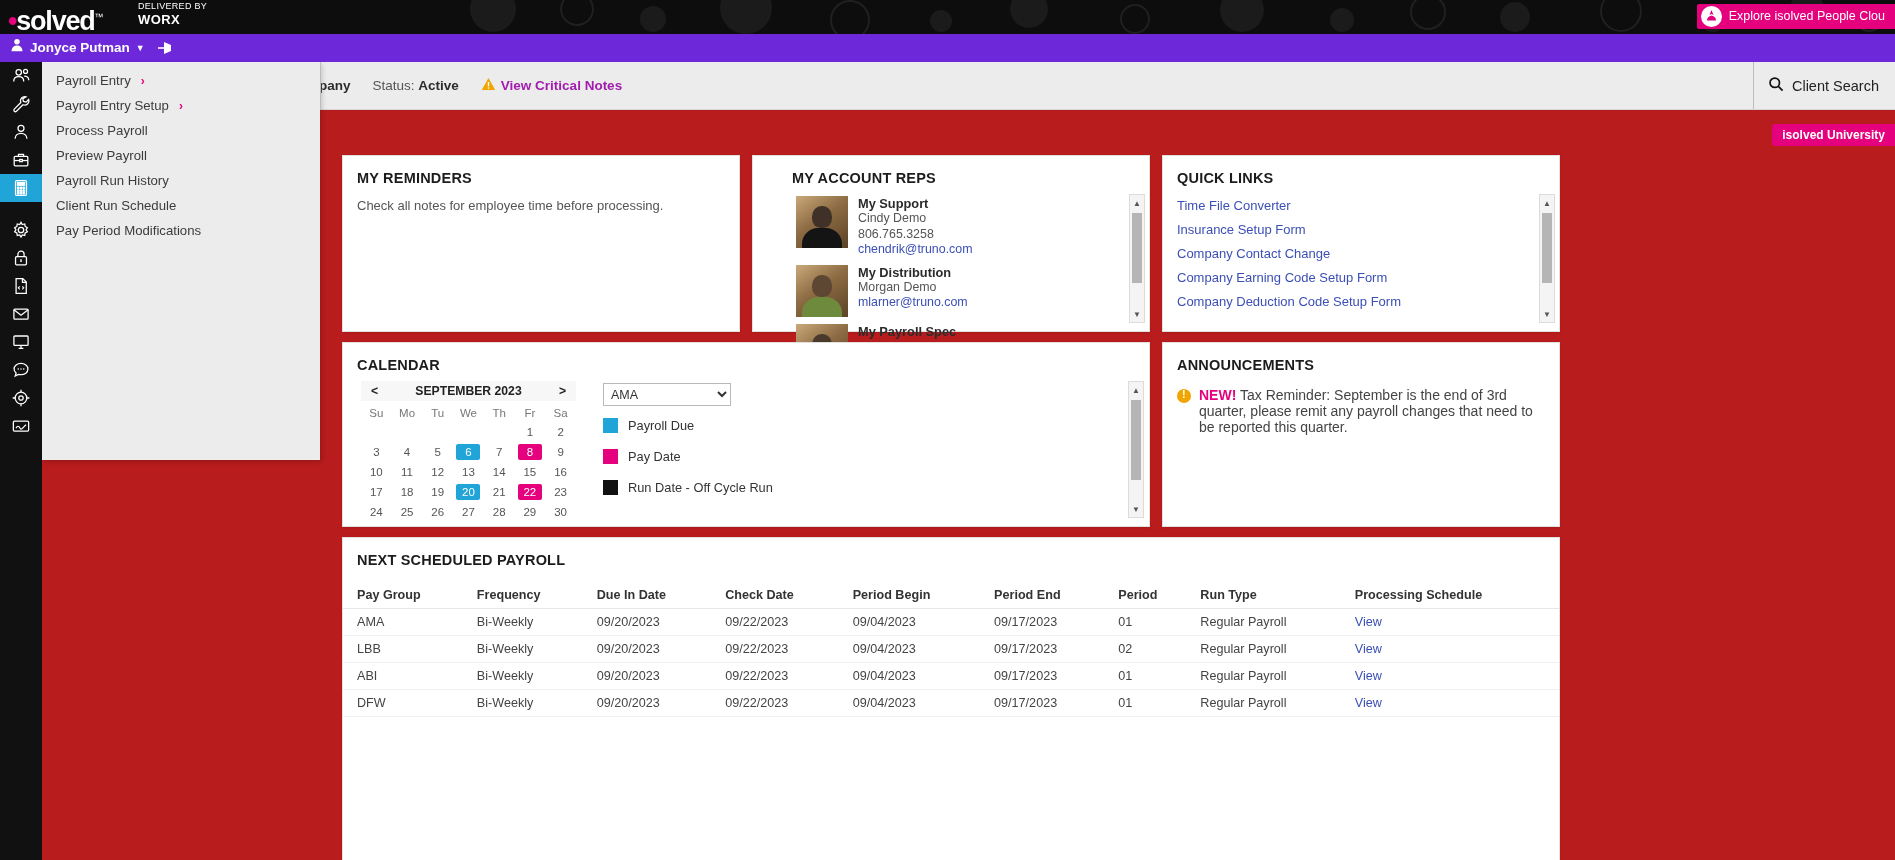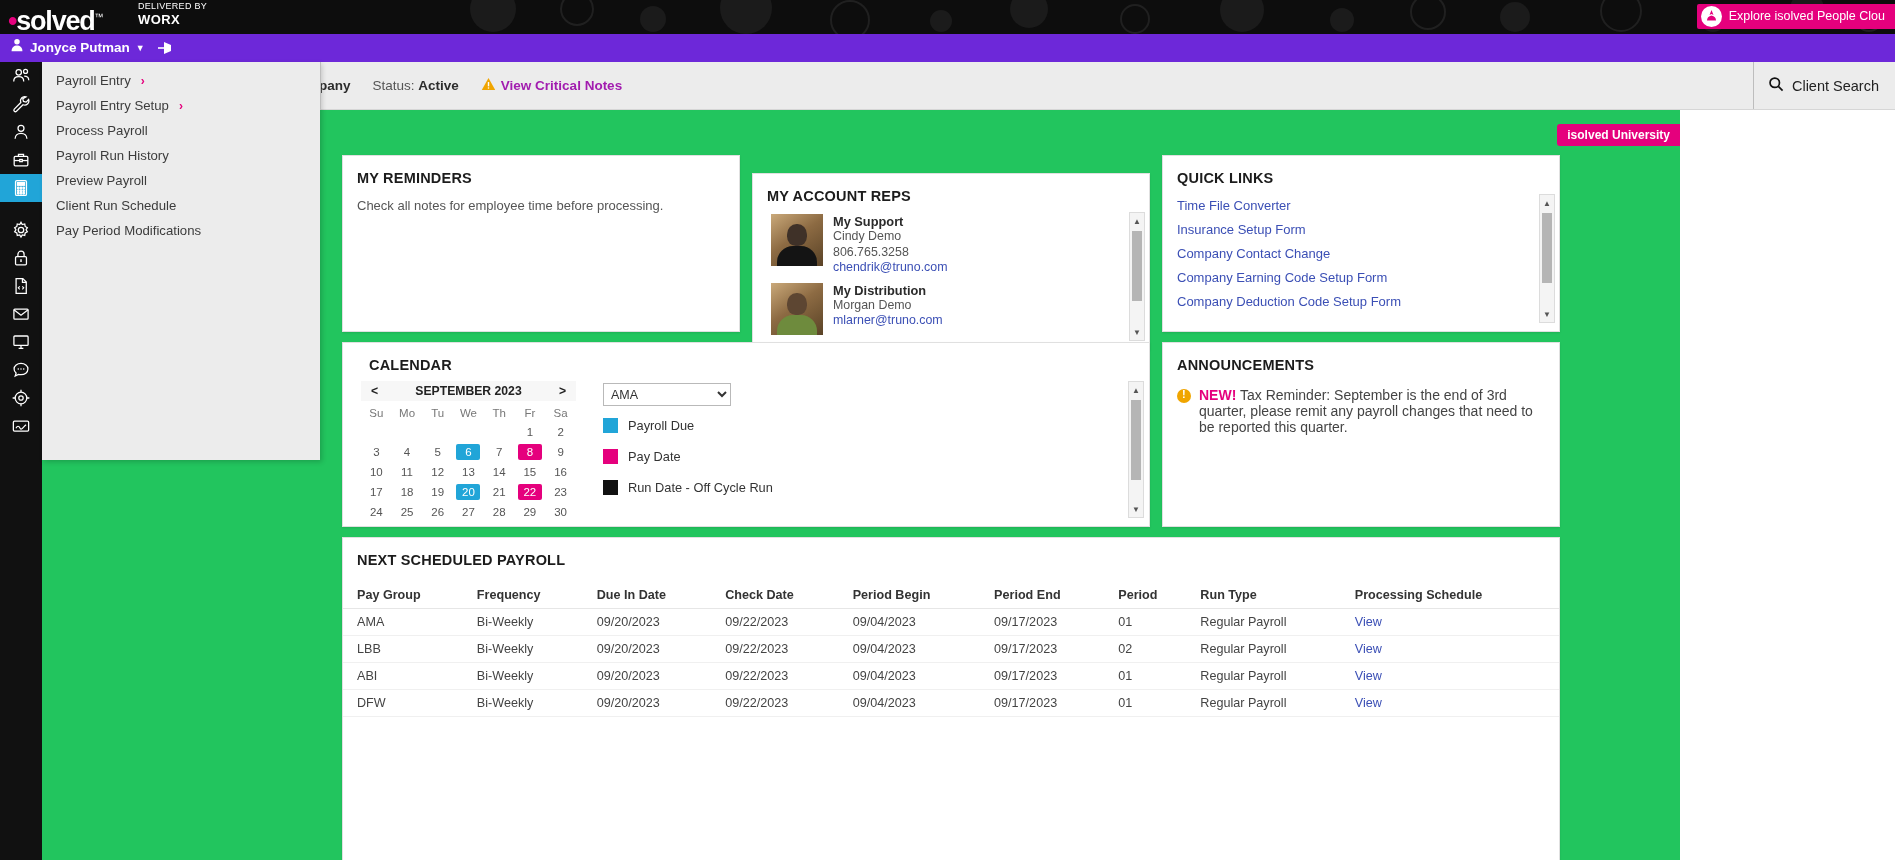--- a/index.html
+++ b/index.html
@@ -98,22 +98,22 @@
   }
   .client-search {
     position: absolute; right: 0; top: 0; height: 47px;
     border-left: 1px solid #bdbdbd; padding: 0 16px 0 14px;
     display: flex; align-items: center; gap: 8px;
     font-size: 14.5px; color: #222; cursor: pointer;
   }
 
   
   .content {
-    position: absolute; left: 42px; top: 110px; width: 1638px; height: 750px;
-    background: #22c55e; overflow: hidden;
+    position: absolute; left: 42px; top: 110px; width: 1853px; height: 750px;
+    background: #b91c1c; overflow: hidden;
   }
   .univ-badge {
     position: absolute; right: 0; top: 14px;
     background: #e5007d; color: #fff; font-size: 12px; font-weight: bold;
     padding: 4px 10px; border-radius: 3px 0 0 3px; white-space: nowrap;
   }
 
   .card {
     position: absolute; background: #fff;
     border: 1px solid #e0e0e0; box-shadow: 0 1px 2px rgba(0,0,0,.10);
@@ -121,21 +121,21 @@
   .card-title {
     font-size: 14.5px; font-weight: bold; color: #1c1c1c;
     letter-spacing: .2px; margin: 14px 0 0 14px;
   }
 
   
   #reminders { left: 300px; top: 45px; width: 398px; height: 177px; }
   #reminders .body { margin: 12px 0 0 14px; font-size: 13px; color: #555; }
 
   
-  #reps { left: 710px; top: 63px; width: 398px; height: 177px; }
+  #reps { left: 710px; top: 45px; width: 398px; height: 177px; padding-left: 25px; }
   .rep-list { margin: 10px 0 0 18px; width: 340px; }
   .rep { display: flex; gap: 10px; margin-bottom: 7px; }
   .rep .photo {
     width: 52px; height: 52px; flex: 0 0 52px;
     background: linear-gradient(145deg,#caa97a 0%,#8d6b43 45%,#5a4327 100%);
     position: relative; overflow: hidden;
   }
   .rep .photo .head {
     position: absolute; left: 50%; top: 10px; transform: translateX(-50%);
     width: 20px; height: 22px; border-radius: 48% 48% 44% 44%;
@@ -170,21 +170,21 @@
 
   
   #quick { left: 1120px; top: 45px; width: 398px; height: 177px; }
   .ql-list { margin: 12px 0 0 14px; }
   .ql-list a {
     display: block; font-size: 13px; color: #3b4fb5;
     text-decoration: none; margin-bottom: 9px;
   }
 
   
-  #calendar { left: 300px; top: 232px; width: 808px; height: 185px; padding-left: 12px; }
+  #calendar { left: 300px; top: 232px; width: 808px; height: 185px; }
   .cal-wrap { position: absolute; left: 18px; top: 38px; width: 215px; }
   .cal-nav {
     display: flex; align-items: center; justify-content: space-between;
     background: #f7f7f7; padding: 3px 10px; font-size: 12.2px;
     font-weight: bold; color: #222;
   }
   .cal-nav span.arrow { cursor: pointer; font-weight: bold; }
   table.cal { width: 100%; border-collapse: collapse; margin-top: 2px; }
   table.cal th {
     font-size: 11.5px; font-weight: normal; color: #777;
@@ -683,24 +683,24 @@
         <span class="chev">›</span>
       </div>
       <div class="dd-item">
         <span>Payroll Entry Setup</span>
         <span class="chev">›</span>
       </div>
       <div class="dd-item">
         <span>Process Payroll</span>
       </div>
       <div class="dd-item">
+        <span>Preview Payroll</span>
+      </div>
+      <div class="dd-item">
         <span>Payroll Run History</span>
-      </div>
-      <div class="dd-item">
-        <span>Preview Payroll</span>
       </div>
       <div class="dd-item">
         <span>Client Run Schedule</span>
       </div>
       <div class="dd-item">
         <span>Pay Period Modifications</span>
       </div>
     </div>
 
 </div>

